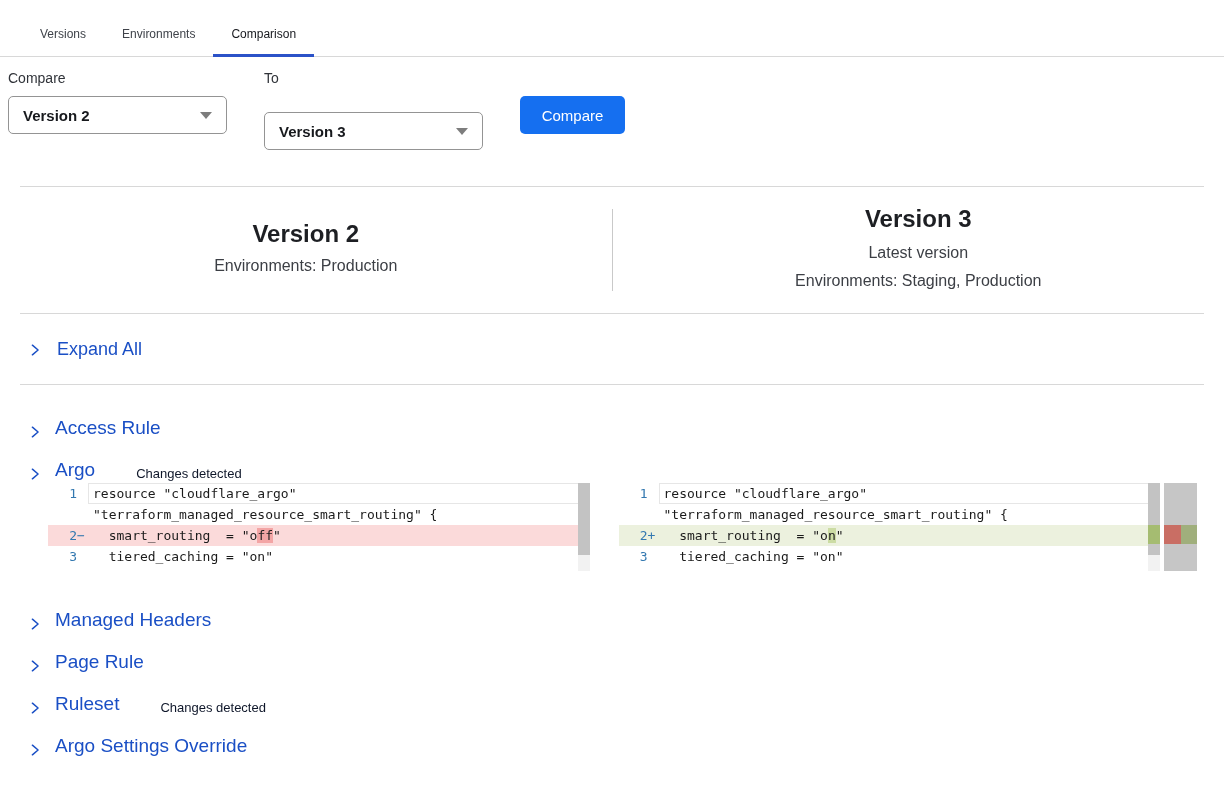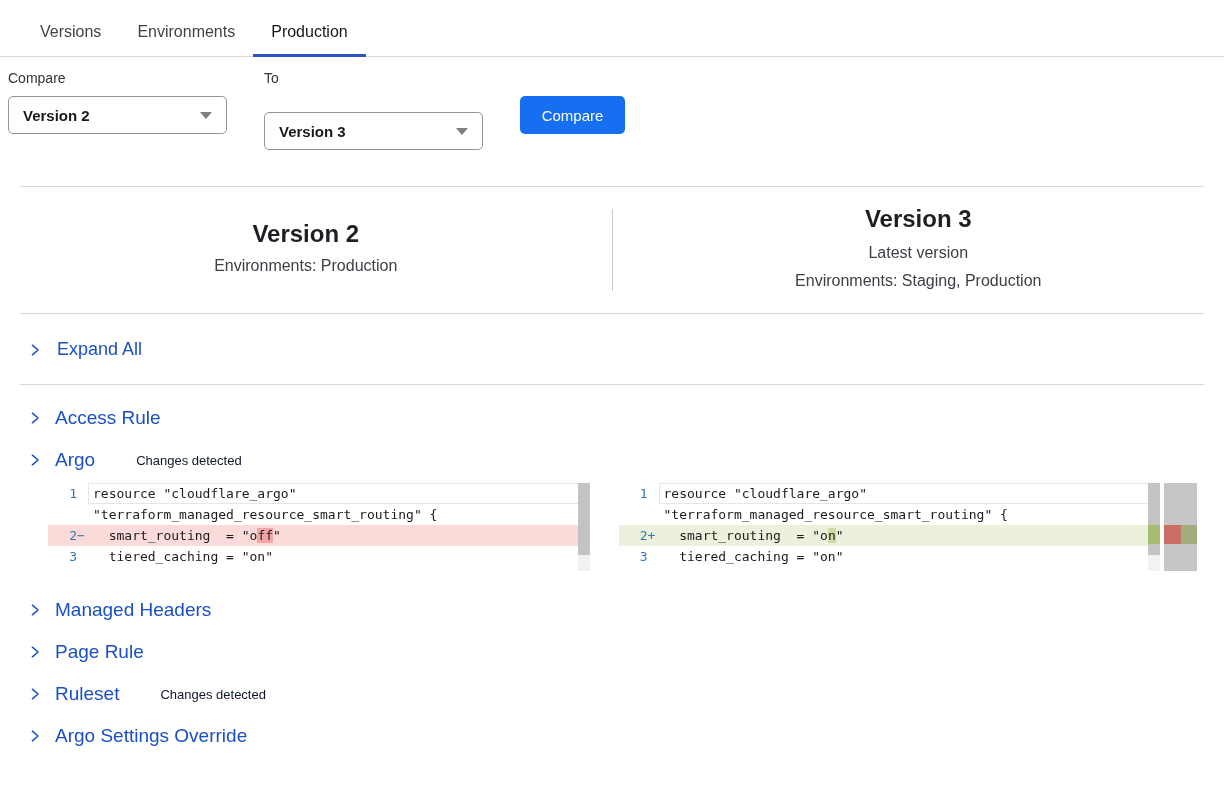--- a/index.html
+++ b/index.html
@@ -4,21 +4,21 @@
 <style>
   * { margin:0; padding:0; box-sizing:border-box; }
   html,body { background:#ffffff; }
   body {
     width:1224px; height:788px; position:relative; overflow:hidden;
     font-family:"Liberation Sans", sans-serif; color:#1c1e22;
   }
 
   
   .tabbar { display:flex; align-items:flex-end; padding-left:22px; border-bottom:1px solid #d8d8d8; height:57px; }
-  .tab { padding:0 18px 16px; font-size:16px; color:#3f434a; cursor:pointer; position:relative; margin-bottom:-1px; }
+  .tab { padding:0 18px 16px; font-size:12px; color:#3f434a; cursor:pointer; position:relative; margin-bottom:-1px; }
   .tab.active { color:#16181d; border-bottom:3px solid #2b52c8; padding-bottom:13px; }
 
   
   .form-row { display:flex; padding:13px 0 0 8px; }
   .form-group { display:flex; flex-direction:column; }
   .form-label { font-size:14px; color:#303339; margin-bottom:8px; height:18px; }
   .select {
     width:219px; height:38px; border:1px solid #949494; border-radius:5px;
     display:flex; align-items:center; justify-content:space-between;
     padding:0 14px; cursor:pointer; background:#fff;
@@ -42,21 +42,21 @@
   .vtitle { font-size:24px; font-weight:600; color:#1d1f23; }
   .vsub { font-size:16px; color:#3c3f45; line-height:28px; margin-top:4px; }
 
   
   .expand-row { display:flex; align-items:center; gap:15px; margin:25px 0 24px 28px; cursor:pointer; }
   .link-blue { color:#1a4fc5; }
   .expand-label { font-size:18px; }
   .chev { width:14px; height:14px; flex:none; display:block; }
 
   .sections { padding:12px 0 0 28px; }
-  .section-row { display:flex; align-items:center; gap:13px; height:42px; cursor:pointer; }
+  .section-row { display:flex; align-items:flex-end; gap:13px; height:42px; cursor:pointer; }
   .section-label { font-size:19px; }
   .section-badge { font-size:13px; color:#0f172a; margin-left:28px; }
 
   
   .diff-wrap { display:flex; margin:2px 27px 8px 48px; height:88px; }
   .pane {
     flex:1; position:relative; overflow:hidden; height:88px;
     font-family:"DejaVu Sans Mono", monospace; font-size:13px; line-height:21px; color:#1b1b1b;
   }
   .pane + .pane-gap { width:29px; flex:none; }
@@ -80,21 +80,21 @@
   .rmark-ins { position:absolute; left:17px; top:42px; width:16px; height:19px; background:#a0af7c; }
 
   .bottom-sections { padding:10px 0 0 28px; }
 </style>
 </head>
 <body>
 
 <nav class="tabbar">
   <div class="tab">Versions</div>
   <div class="tab">Environments</div>
-  <div class="tab active">Production</div>
+  <div class="tab active">Comparison</div>
 </nav>
 
 <div class="form-row">
   <div class="form-group">
     <div class="form-label">Compare</div>
     <div class="select">
       <span class="select-value">Version 2</span>
       <span class="caret"></span>
     </div>
   </div>

